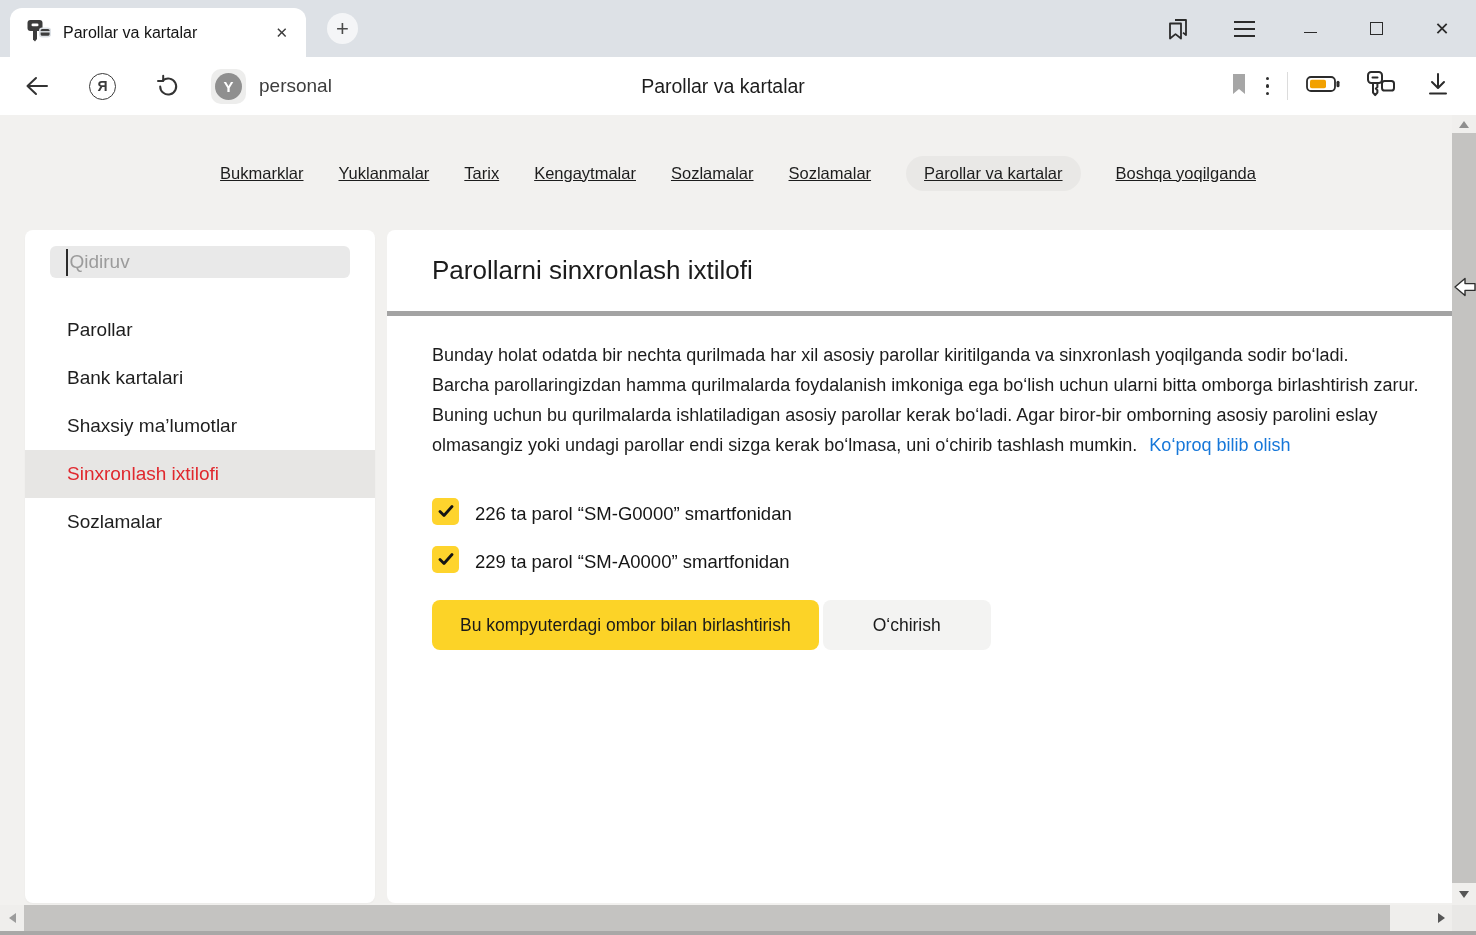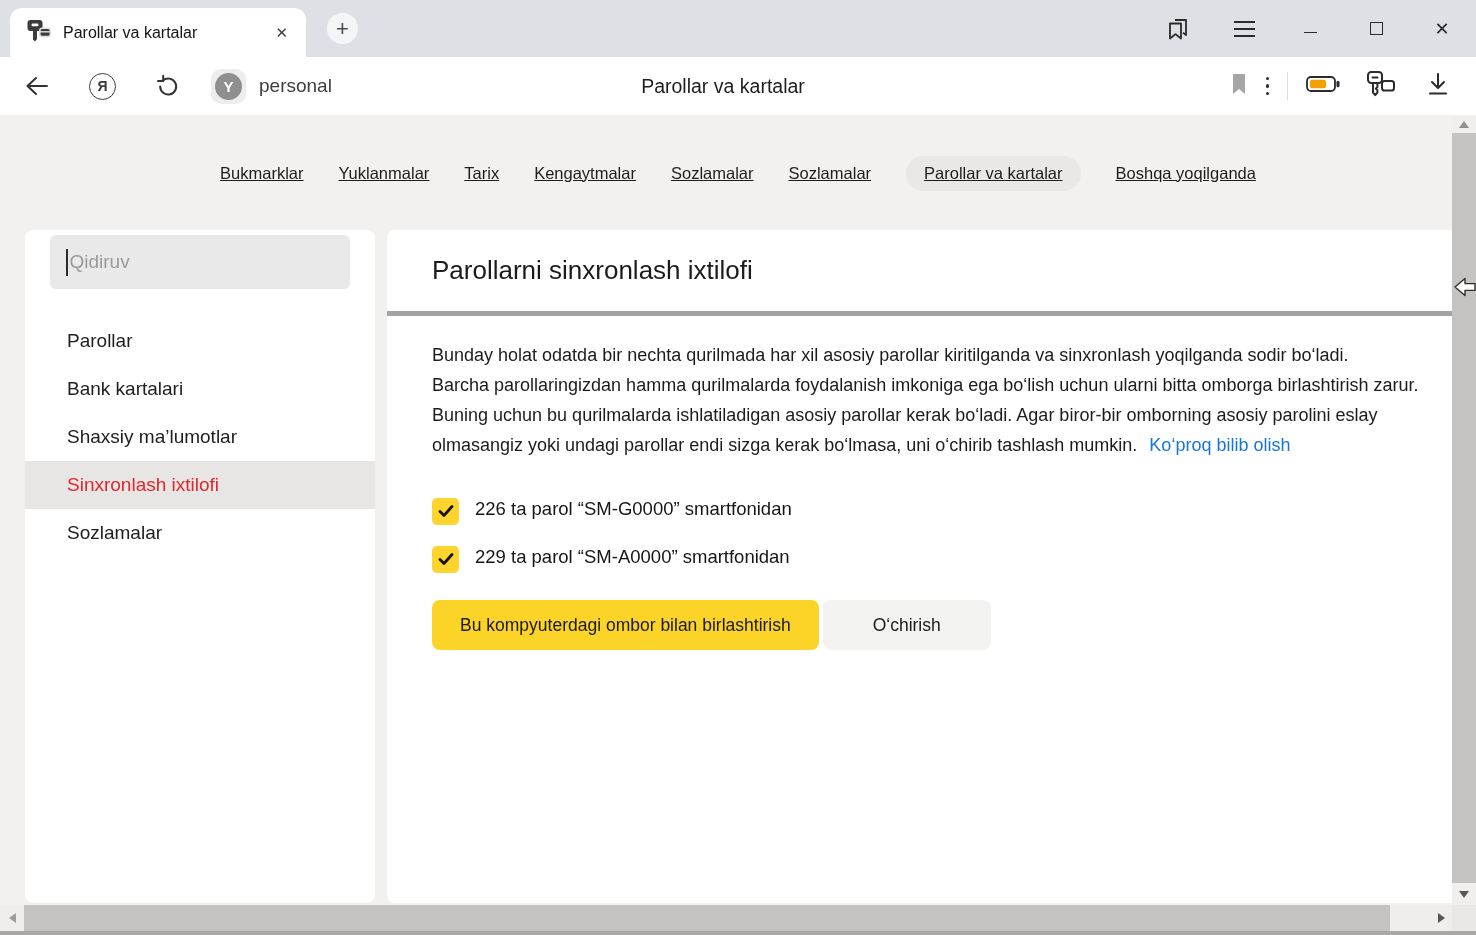--- a/index.html
+++ b/index.html
@@ -57,40 +57,40 @@
     font-size:16.5px; color:#1d1d1d;
   }
   .nav-item { white-space:nowrap; padding:8px 0; cursor:default;text-decoration:underline; }
   .nav-item.active { background:#e9e8e6; padding:8px 18px; border-radius:18px; }
 
   .sidebar-card {
     position:absolute; left:25px; top:115px; width:350px; height:673px;
     background:#fff; border-radius:8px; box-shadow:0 1px 2px rgba(0,0,0,.03);
   }
   .search-box {
-    margin:5px 25px 0 25px; height:54px; background:#e9e9e9; border-radius:6px;
+    margin:16px 25px 0 25px; height:32px; background:#e9e9e9; border-radius:6px;
     display:flex; align-items:center; padding-left:16px; overflow:hidden;
   }
   .search-caret { width:1.5px; height:27px; background:#2b2b2b; margin-right:2px; }
   .search-placeholder { font-size:19px; color:#9b9b9b; }
   .side-menu { margin-top:28px; }
   .side-item { height:48px; display:flex; align-items:center; padding-left:42px; font-size:19px; color:#1e1e1e; cursor:default; }
   .side-item.active { background:#e7e6e4; color:#e0282e; }
 
   .main-card {
     position:absolute; left:387px; top:115px; width:1065px; height:673px;
     background:#fff; border-radius:8px 0 0 8px;
   }
   .main-title-block { height:86px; display:flex; align-items:center; padding-left:45px; font-size:26px; color:#1b1b1b; border-bottom:5px solid #a3a3a3; }
   .main-body { padding:0 28px 0 45px; }
   .main-heading { margin-top:44px; font-size:19px; font-weight:700; color:#121212; }
   .main-paragraph { margin-top:24px; font-size:18px; line-height:30px; color:#1c1c1c; max-width:1016px; }
   .learn-more { color:#1677d9; text-decoration:none; margin-left:12px; cursor:pointer; }
   .checks { margin-top:38px; }
-  .check-row { display:flex; align-items:flex-start; gap:16px; margin-bottom:21px; height:27px; }
+  .check-row { display:flex; align-items:flex-end; gap:16px; margin-bottom:21px; height:27px; }
   .checkbox { width:27px; height:27px; border-radius:5px; background:#fed42d; display:flex; align-items:center; justify-content:center; flex:0 0 27px; }
   .check-label { font-size:18.5px; color:#161616; }
   .btn-row { margin-top:27px; display:flex; gap:4px; }
   .btn { height:50px; border:none; border-radius:8px; font-size:17.5px; font-family:"Liberation Sans",sans-serif; color:#1a1a1a; cursor:pointer; }
   .btn-primary { background:#fcd327; padding:0 28px; }
   .btn-secondary { background:#f3f3f2; width:168px; }
 
   
   .vscroll { position:absolute; right:0; top:115px; width:24px; height:790px; background:#f0efed; }
   .vscroll .thumb { position:absolute; left:0; top:18px; width:24px; height:750px; background:#c4c3c1; }

